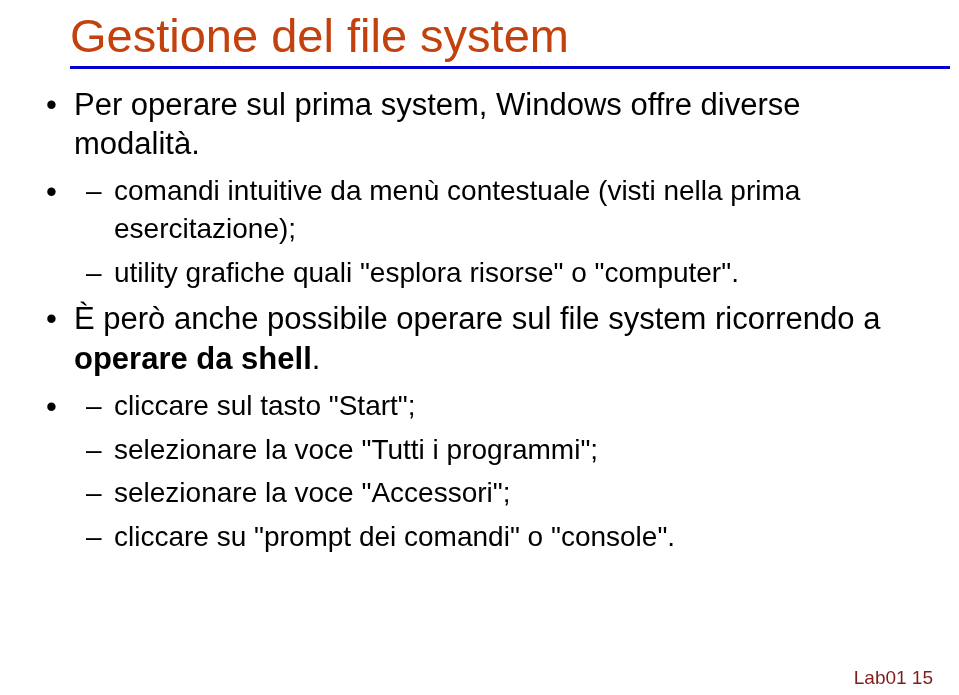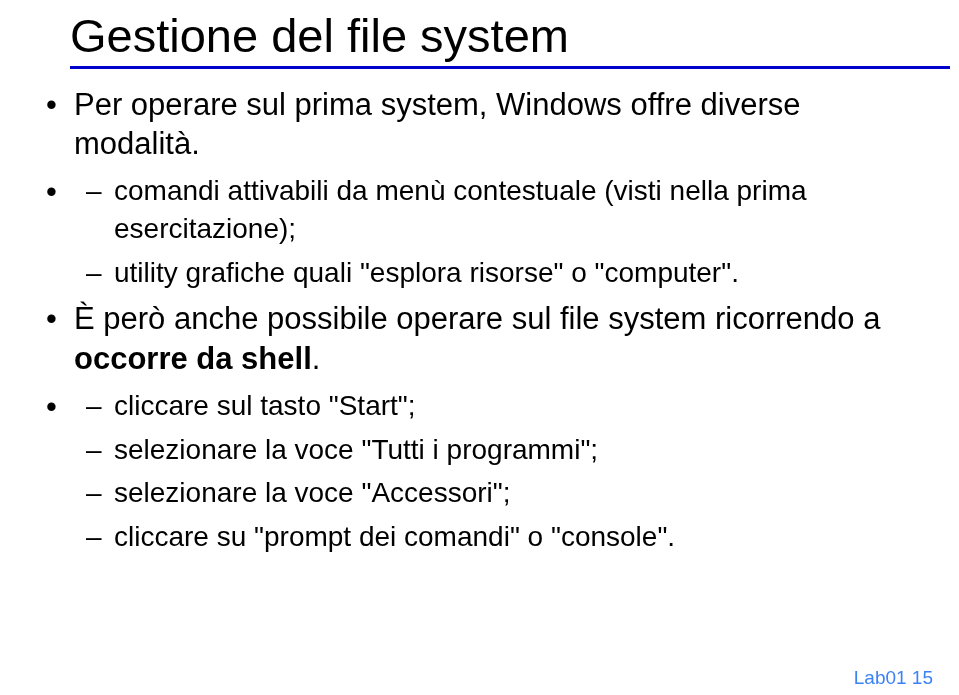--- a/index.html
+++ b/index.html
@@ -12,21 +12,21 @@
     color: #000000;
   }
   .slide {
     position: relative;
     width: 959px;
     height: 695px;
     box-sizing: border-box;
     padding: 10px 40px 30px 40px;
   }
   .title {
-    color: #000000;
+    color: #c2410c;
     font-size: 47px;
     font-weight: normal;
     margin: 0 0 4px 30px;
     line-height: 1.1;
   }
   .rule {
     margin-left: 30px;
     border-bottom: 3px solid #0000cc;
     width: 880px;
   }
@@ -71,50 +71,50 @@
     line-height: 1.35;
   }
   .bold {
     font-weight: bold;
   }
   .footer {
     position: absolute;
     right: 26px;
     bottom: 6px;
     font-size: 19px;
-    color: #3b82f6;
+    color: #7f1d1d;
   }
 </style>
 </head>
 <body>
 
 <div class="slide">
 
   <h1 class="title">Gestione del file system</h1>
   <div class="rule"></div>
 
   <ul class="lvl1">
 
     <li>
       <span>Per operare sul prima system, Windows offre diverse modalità.</span>
     </li>
 
     <li>
       <ul class="lvl2">
         <li>
-          <span>comandi attivabili da menù contestuale (visti nella prima esercitazione);</span>
+          <span>comandi intuitive da menù contestuale (visti nella prima esercitazione);</span>
         </li>
         <li>
           <span>utility grafiche quali "esplora risorse" o "computer".</span>
         </li>
       </ul>
     </li>
 
     <li>
-      <span>È però anche possibile operare sul file system ricorrendo a </span><span class="bold">occorre da shell</span><span>.</span>
+      <span>È però anche possibile operare sul file system ricorrendo a </span><span class="bold">operare da shell</span><span>.</span>
     </li>
 
     <li>
       <ul class="lvl2">
         <li>
           <span>cliccare sul tasto "Start";</span>
         </li>
         <li>
           <span>selezionare la voce "Tutti i programmi";</span>
         </li>

